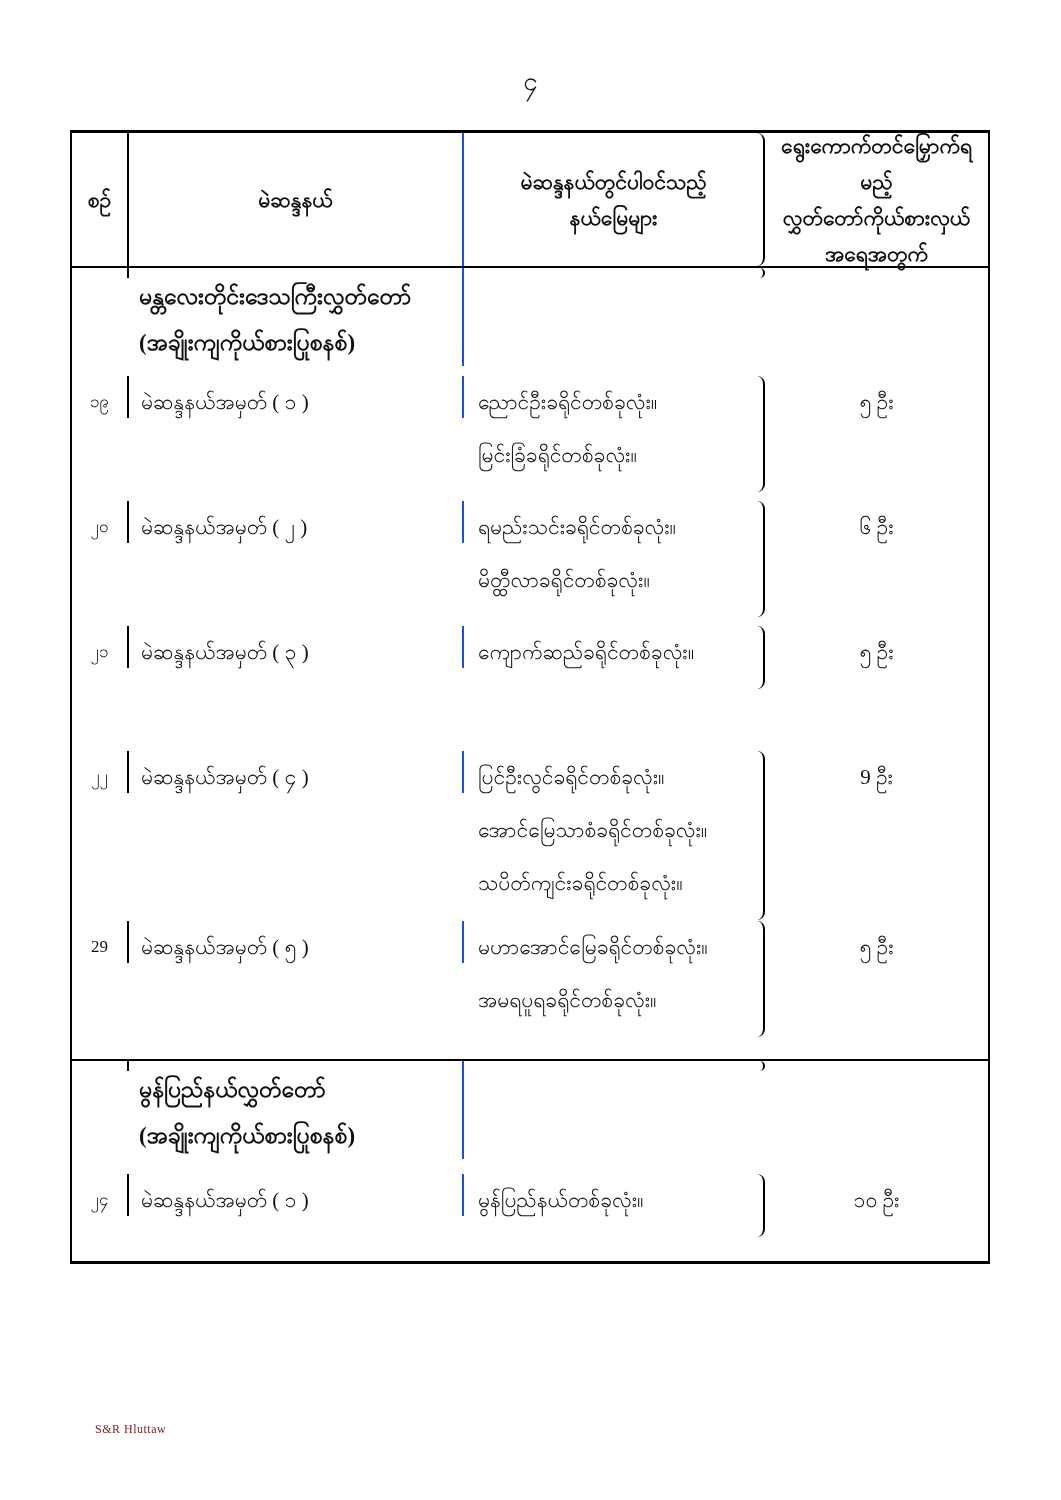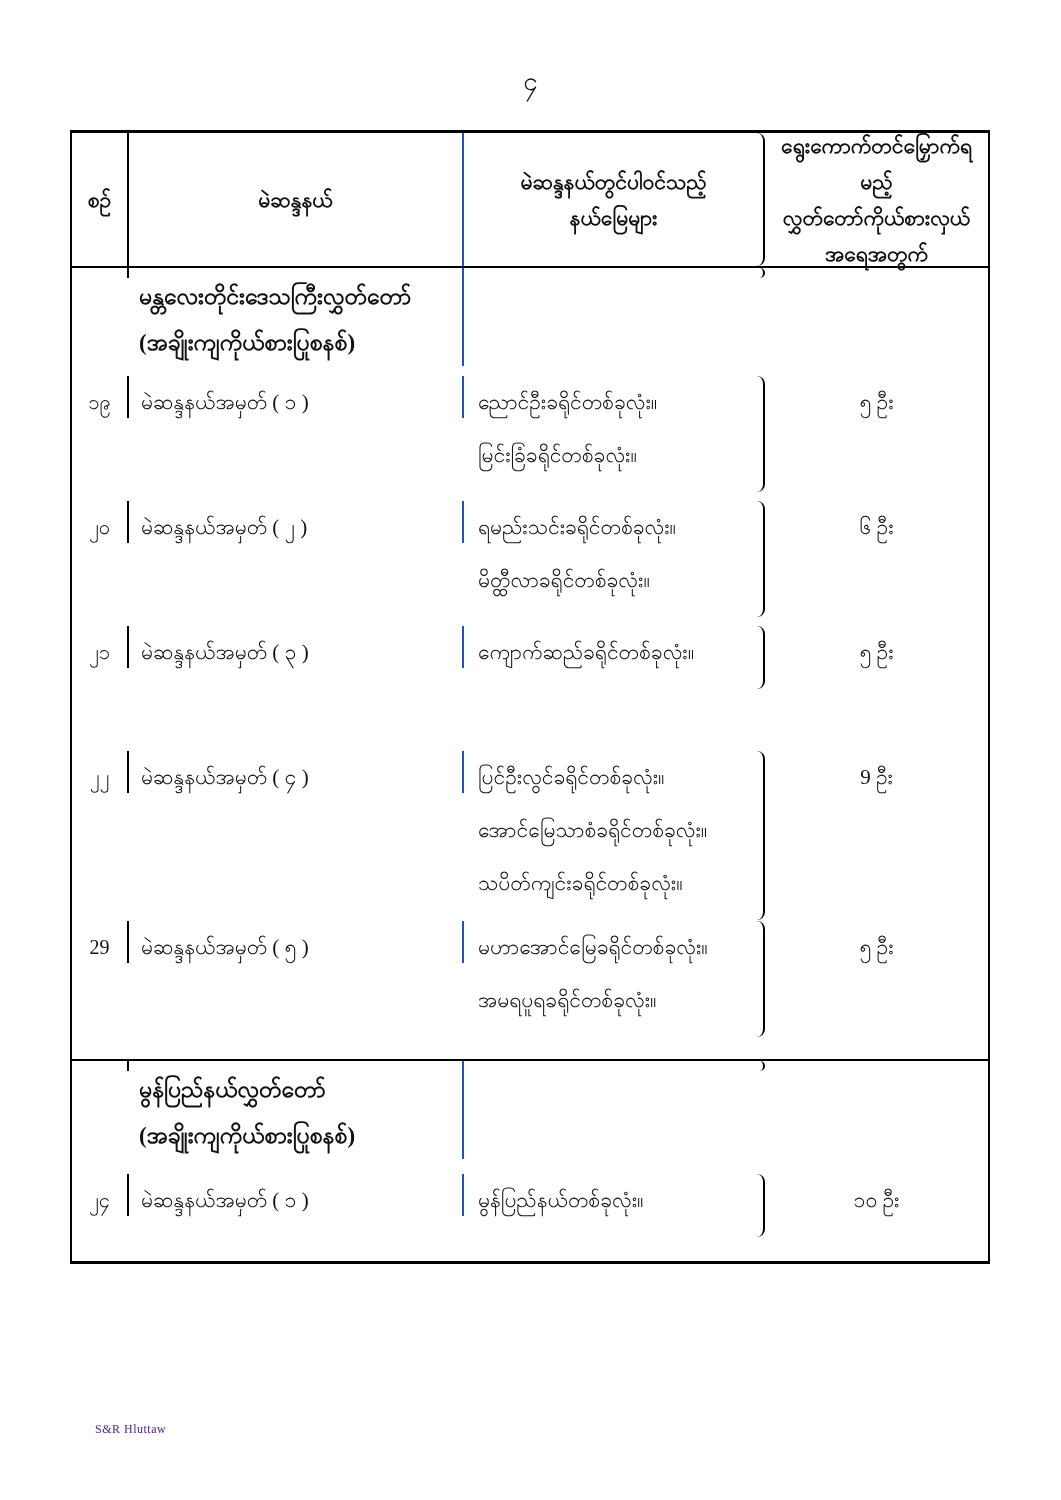--- a/index.html
+++ b/index.html
@@ -49,40 +49,40 @@
     flex-direction: column;
     justify-content: center;
     align-items: center;
     text-align: center;
     font-size: 21px;
     line-height: 36px;
     padding: 2px 6px;
   }
   .sub { align-items: flex-start; font-family: Liberation Serif, serif; }
   .sub .cell { padding-top: 10px; }
-  .num-cell { text-align: center; font-size: 20px; line-height: 32px; }
+  .num-cell { text-align: center; font-size: 17px; line-height: 32px; }
   .const-cell { padding-left: 12px; padding-right: 8px; font-size: 21px; line-height: 32px; }
   .areas-cell { padding-left: 14px; padding-right: 8px; font-size: 21px; }
   .area-line { line-height: 32px; margin-bottom: 21px; }
   .count-cell { text-align: center; font-size: 21px; line-height: 32px; }
   .title-row .c2 {
     font-weight: bold;
     font-size: 23px;
     padding-left: 10px;
     padding-top: 6px;
   }
   .title-line { line-height: 46px; }
   .section-divider { border-top: 2px solid #000; }
   .footer-note {
     position: absolute;
     left: 95px;
     top: 1422px;
     font-family: "Liberation Serif", "DejaVu Serif", serif;
     font-size: 12px;
-    color: #4c1d95;
+    color: #7f1d1d;
     letter-spacing: 0.5px;
   }
 </style>
 </head>
 <body>
 
 <div class="page">
 
   <div class="page-number">၄</div>
 

